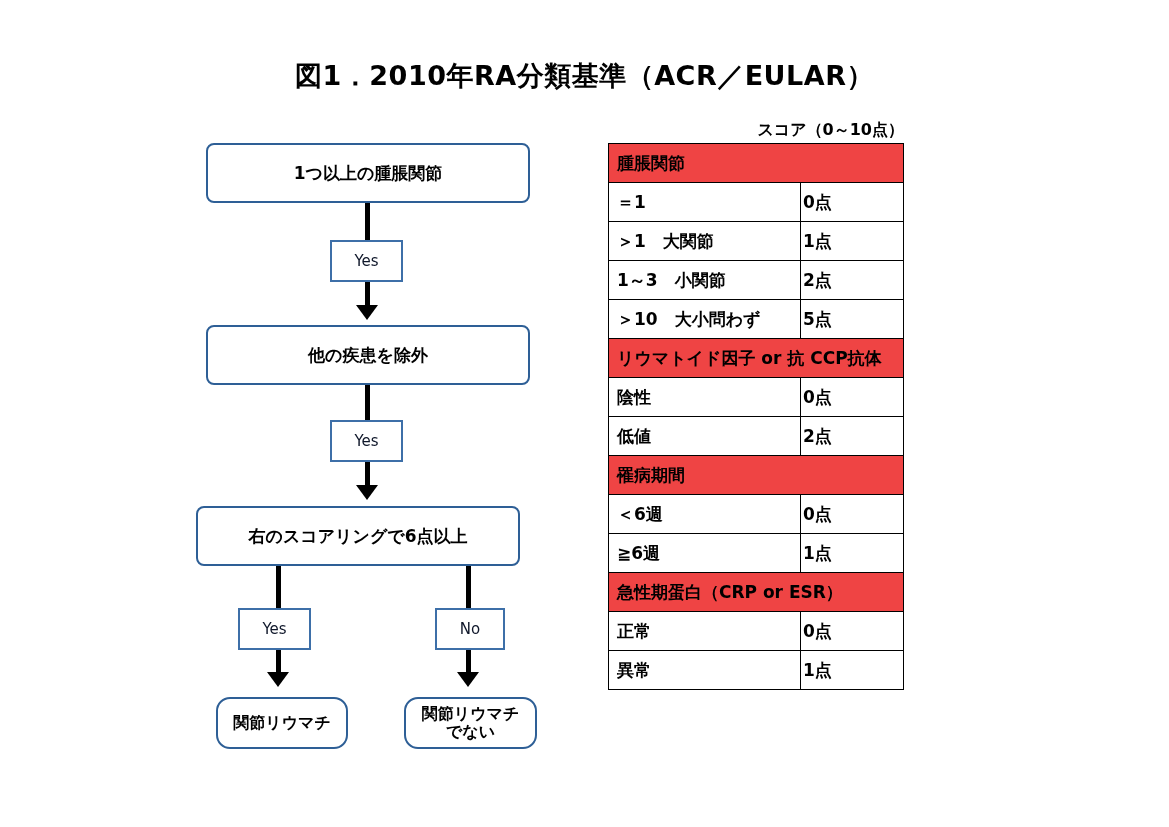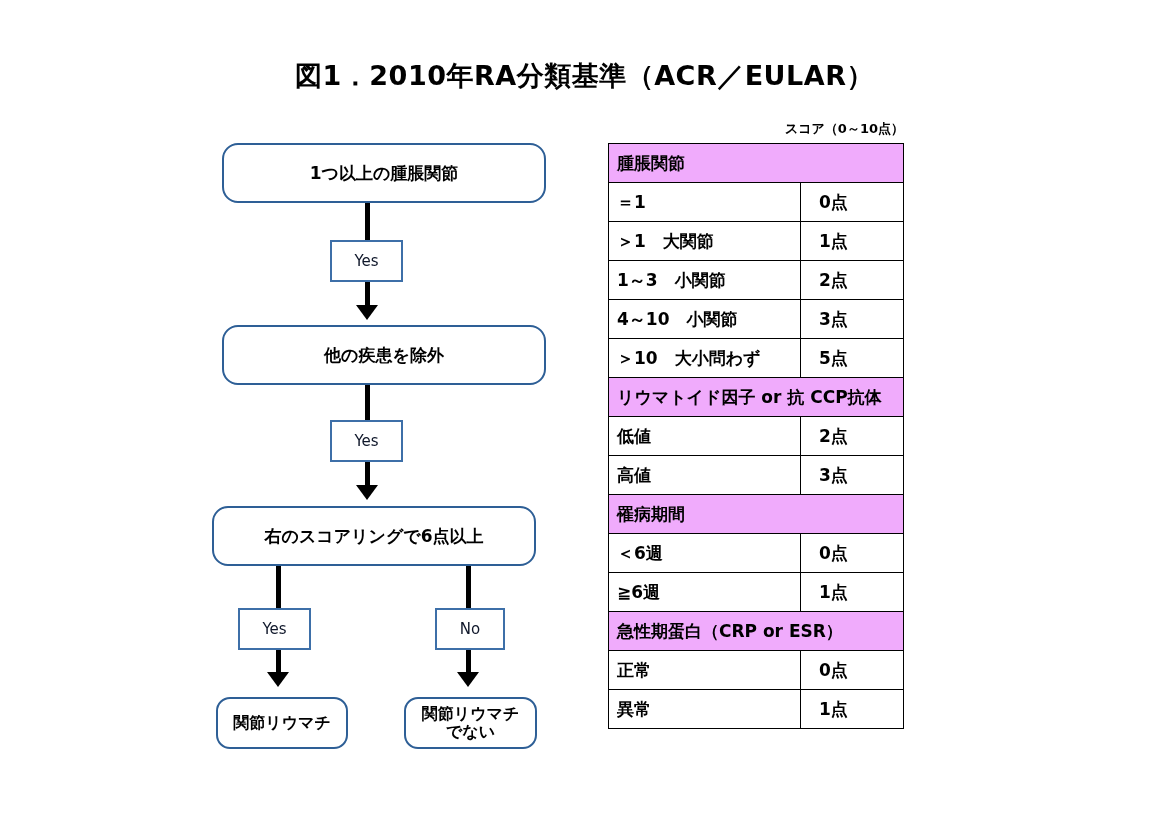--- a/index.html
+++ b/index.html
@@ -48,22 +48,21 @@
     border: 2.5px solid #2E5F96;
     display: flex;
     align-items: center;
     justify-content: center;
     text-align: center;
     font-weight: 700;
     color: #000000;
     z-index: 3;
   }
   .node.rounded {
-    border-radius: 16px;
-    margin-left: 16px;
+    border-radius: 8px;
   }
   .node.process {
     font-size: 17px;
   }
   .node.terminal {
     font-size: 16px;
     line-height: 1.15;
     border-radius: 14px;
   }
   .label-box {
@@ -97,21 +96,21 @@
     z-index: 2;
   }
 
   
   #score-caption {
     position: absolute;
     left: 600px;
     top: 120px;
     width: 304px;
     text-align: right;
-    font-size: 13px;
+    font-size: 16px;
     font-weight: 700;
     white-space: nowrap;
   }
   #score-table {
     position: absolute;
     left: 608px;
     top: 143px;
     width: 295px;
     border-collapse: collapse;
     table-layout: fixed;
@@ -122,25 +121,25 @@
     padding: 0 0 0 8px;
     height: 38px;
     font-size: 17px;
     font-weight: 700;
     vertical-align: middle;
     line-height: 1.1;
     white-space: nowrap;
     overflow: hidden;
   }
   #score-table td.section {
-    background: #f0abfc;
+    background: #ef4444;
   }
   #score-table td.points {
     width: 103px;
-    padding-left: 18px;
+    padding-left: 2px;
   }
   .col-a { width: 192px; }
   .col-b { width: 103px; }
 </style>
 </head>
 <body>
 
 <div id="page">
 
   <div id="figure-title">図1．2010年RA分類基準（ACR／EULAR）</div>
@@ -218,39 +217,35 @@
       </tr>
       <tr>
         <td>＞1　大関節</td>
         <td class="points">1点</td>
       </tr>
       <tr>
         <td>1～3　小関節</td>
         <td class="points">2点</td>
       </tr>
       <tr>
-        <td>4～10　小関節</td>
-        <td class="points">3点</td>
-      </tr>
-      <tr>
         <td>＞10　大小問わず</td>
         <td class="points">5点</td>
       </tr>
 
       <tr>
         <td class="section" colspan="2">リウマトイド因子 or 抗 CCP抗体</td>
       </tr>
       <tr>
+        <td>陰性</td>
+        <td class="points">0点</td>
+      </tr>
+      <tr>
         <td>低値</td>
         <td class="points">2点</td>
       </tr>
-      <tr>
-        <td>高値</td>
-        <td class="points">3点</td>
-      </tr>
 
       <tr>
         <td class="section" colspan="2">罹病期間</td>
       </tr>
       <tr>
         <td>＜6週</td>
         <td class="points">0点</td>
       </tr>
       <tr>
         <td>≧6週</td>

